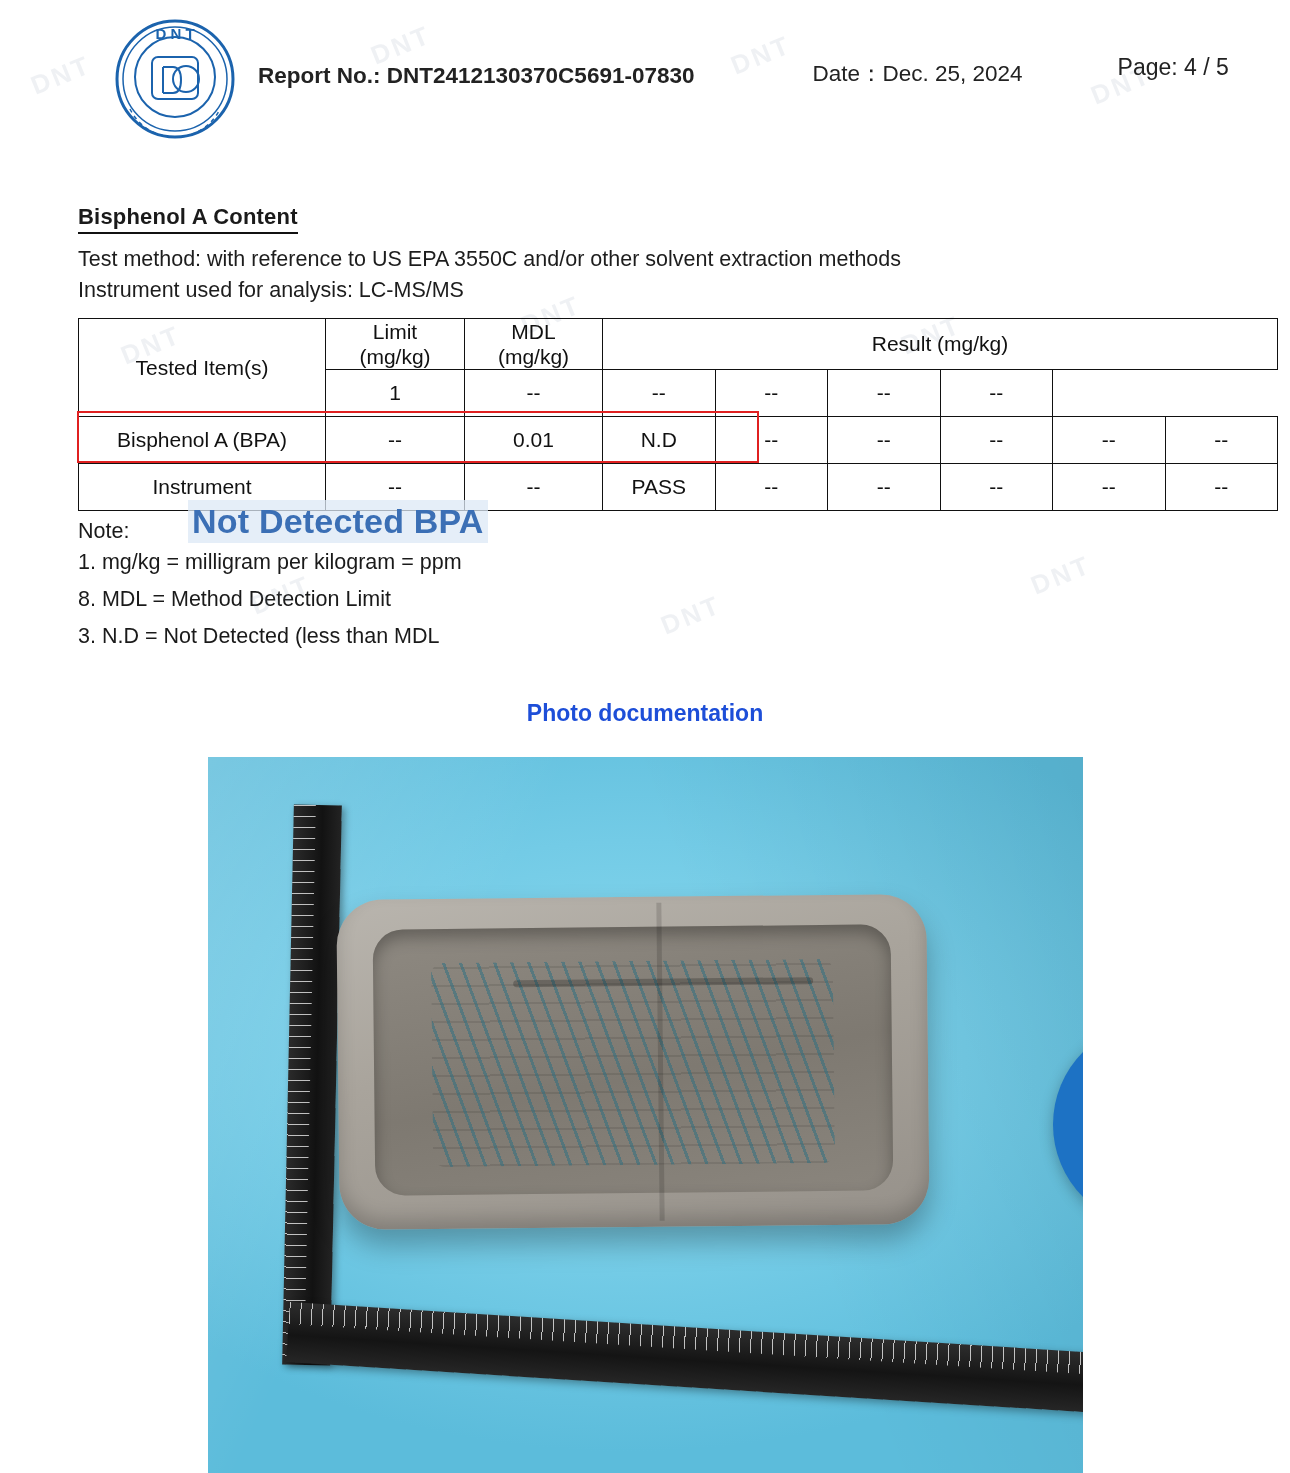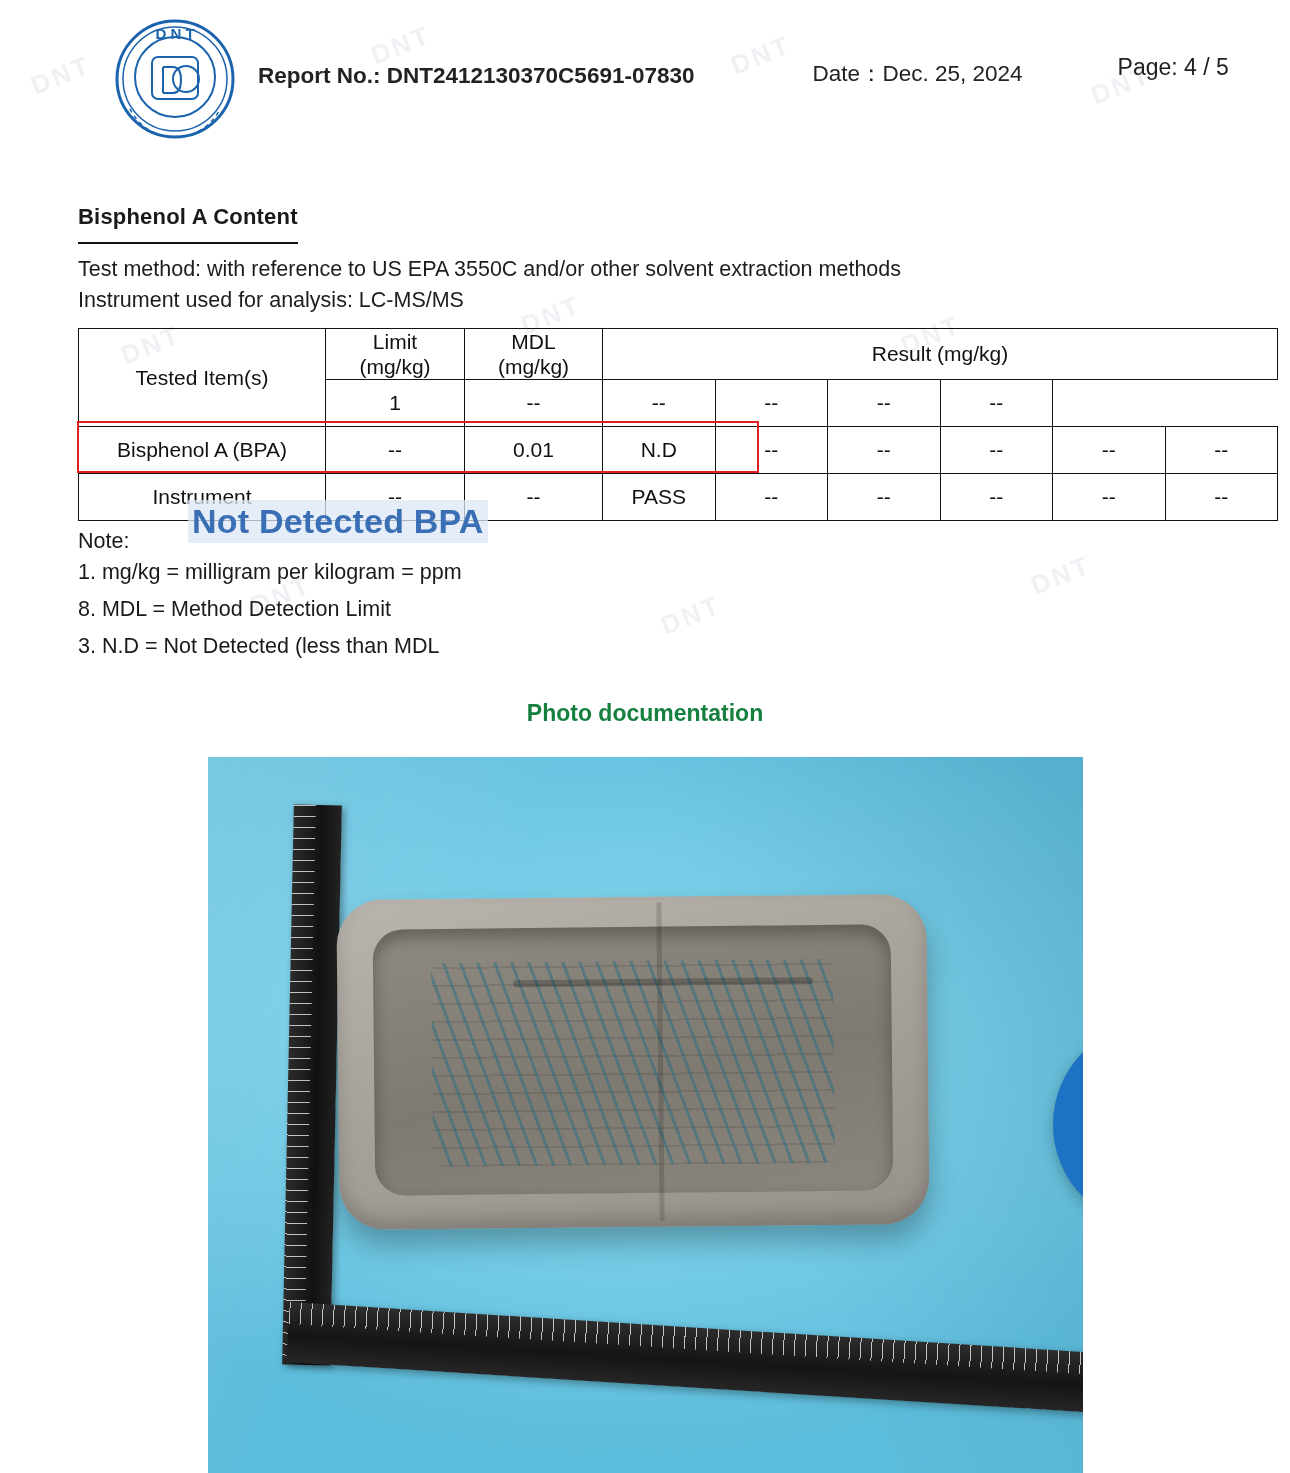--- a/index.html
+++ b/index.html
@@ -69,21 +69,21 @@
   }
 
   .body-block {
     padding: 0 10px 0 78px;
   }
   .section-title {
     font-size: 22px;
     font-weight: bold;
     display: inline-block;
     border-bottom: 2px solid #111;
-    padding-bottom: 12px;
+    padding-bottom: 2px;
     margin: 54px 0 10px 0;
     letter-spacing: 0.2px;
   }
   .meta-line {
     font-size: 21.5px;
     line-height: 31px;
     color: #1d1d1d;
   }
 
   
@@ -142,21 +142,21 @@
   .photo-section {
     position: relative;
     width: 1290px;
     height: 801px;
     background: #ffffff;
   }
   .photo-title {
     text-align: center;
     font-size: 23px;
     font-weight: bold;
-    color: #15803d;
+    color: #1d4ed8;
     padding-top: 28px;
   }
   .photo-frame {
     position: absolute;
     left: 208px;
     top: 85px;
     width: 875px;
     height: 716px;
     background: #7ed0e8;
     overflow: hidden;

